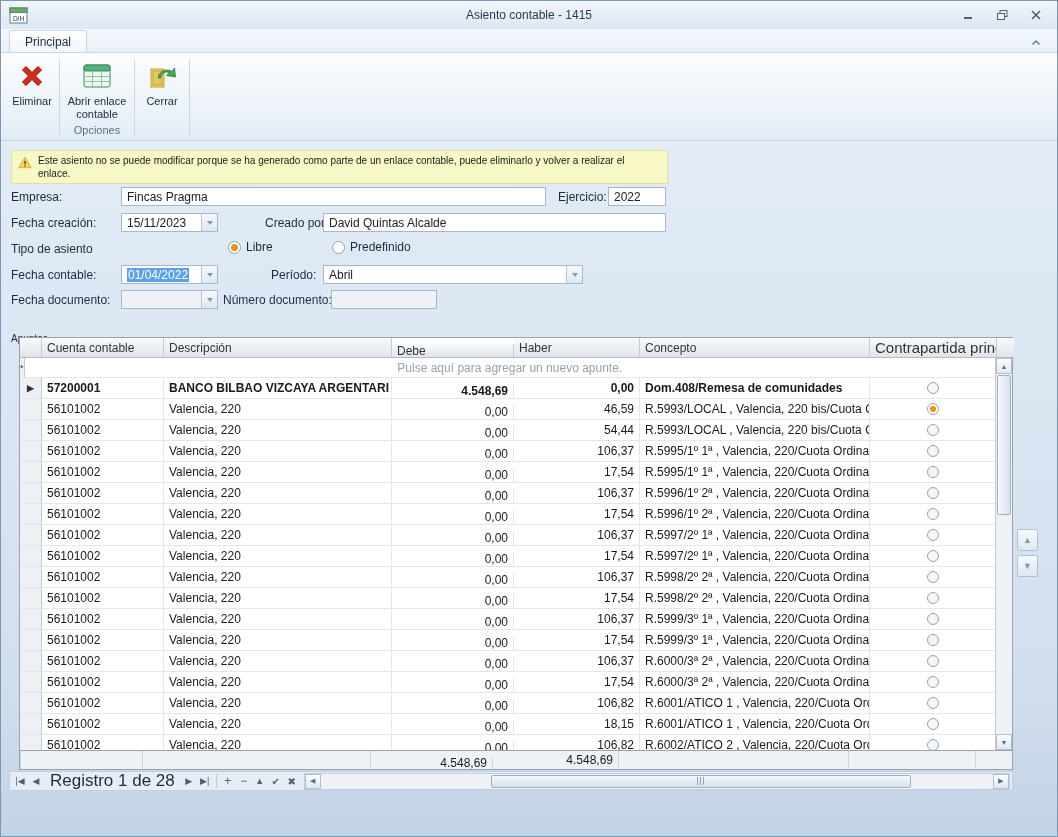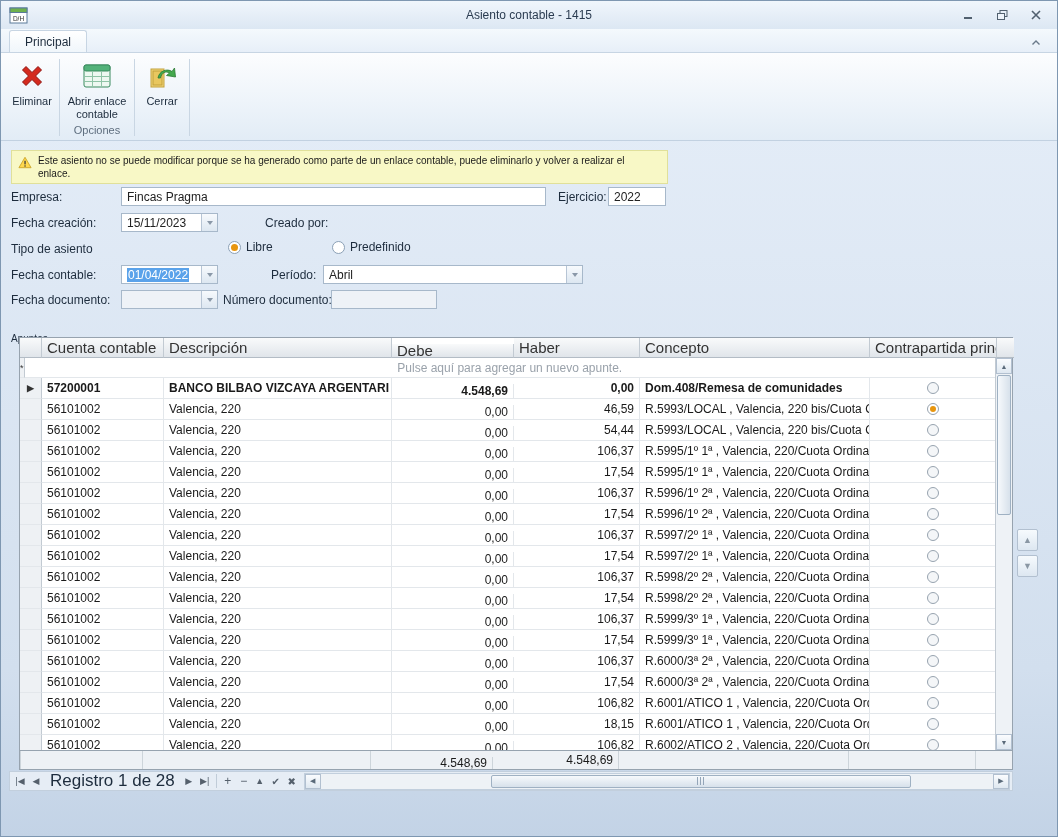--- a/index.html
+++ b/index.html
@@ -61,21 +61,21 @@
   .radio { position:absolute; display:flex; align-items:center; gap:5px; font-size:12px; color:#1d2c3d;text-align:center; }
   .rdot { width:13px; height:13px; border-radius:50%; background:#fff; border:1px solid #8ba0b6;
     display:flex; align-items:center; justify-content:center; }
   .rdot.on::after { content:""; width:7px; height:7px; border-radius:50%; background:#e8960f; }
 
   
   .apuntes-label { position:absolute; left:10px; top:192px; font-size:10px; color:#1d2c3d; }
   .grid { position:absolute; left:18px; top:196px; width:994px; border:1px solid #97a3af; background:#fff; }
   .ghead { display:flex; height:20px; }
   .ghead .hc { background:linear-gradient(#f9fafb,#e0e5ea); border-right:1px solid #c2cad2;
-    border-bottom:1px solid #b3bcc5; font-size:15px; color:#333; display:flex; align-items:center;
+    border-bottom:1px solid #b3bcc5; font-size:12px; color:#333; display:flex; align-items:center;
     padding:0 5px; white-space:nowrap; overflow:hidden; }
   .ghead .hc.small { font-size:15px; }
   .gbodywrap { display:flex; }
   .gbody { width:977px; height:392px; overflow:hidden; }
 
   .w-ind{width:22px;flex:0 0 22px;} .w-cuenta{width:122px;flex:0 0 122px;}
   .w-desc{width:228px;flex:0 0 228px;} .w-debe{width:122px;flex:0 0 122px;margin-top:6px;}
   .w-haber{width:126px;flex:0 0 126px;} .w-concepto{width:230px;flex:0 0 230px;}
   .w-contra{width:127px;flex:0 0 127px;}
 
@@ -242,20 +242,21 @@
     <div class="field" style="left:607px; top:46px; width:58px"><span>2022</span></div>
 
     <span class="flabel" style="left:10px; top:75px">Fecha creación:</span>
     <div class="field combo" style="left:120px; top:72px; width:97px">
       <span>15/11/2023</span>
       <span class="dd-btn">
           <i></i>
         </span>
     </div>
     <span class="flabel" style="left:264px; top:75px">Creado por:</span>
+    <div class="field" style="left:322px; top:72px; width:343px"><span>David Quintas Alcalde</span></div>
 
     <span class="flabel" style="left:10px; top:101px">Tipo de asiento</span>
     <span class="radio" style="left:227px; top:99px">
       <span class="rdot on"></span>
       <span>Libre</span>
     </span>
     <span class="radio" style="left:331px; top:99px">
       <span class="rdot"></span>
       <span>Predefinido</span>
     </span>

